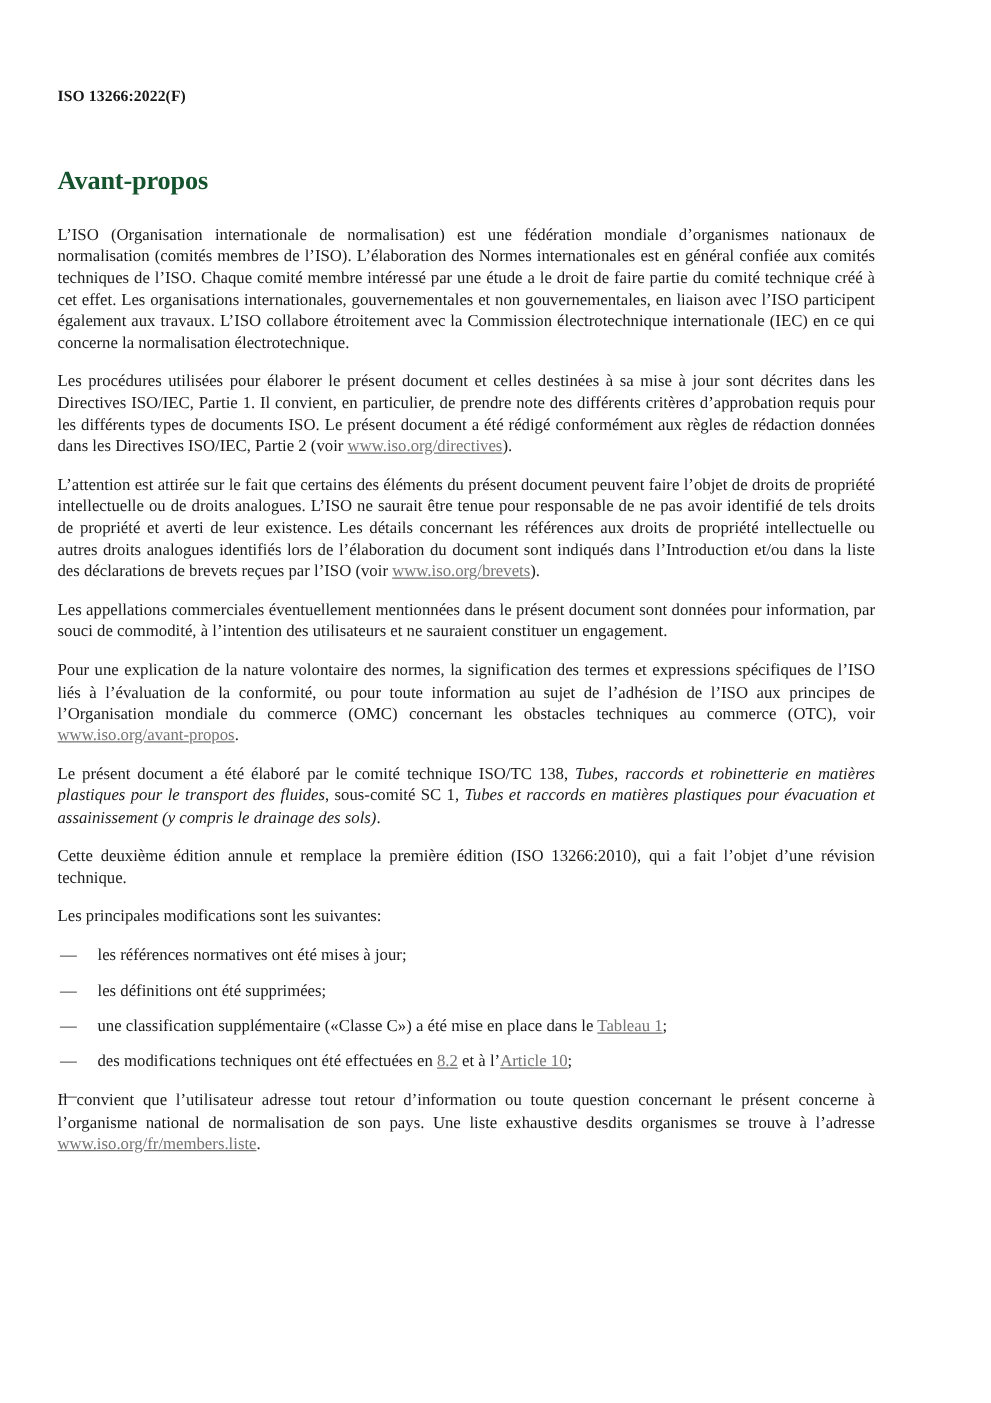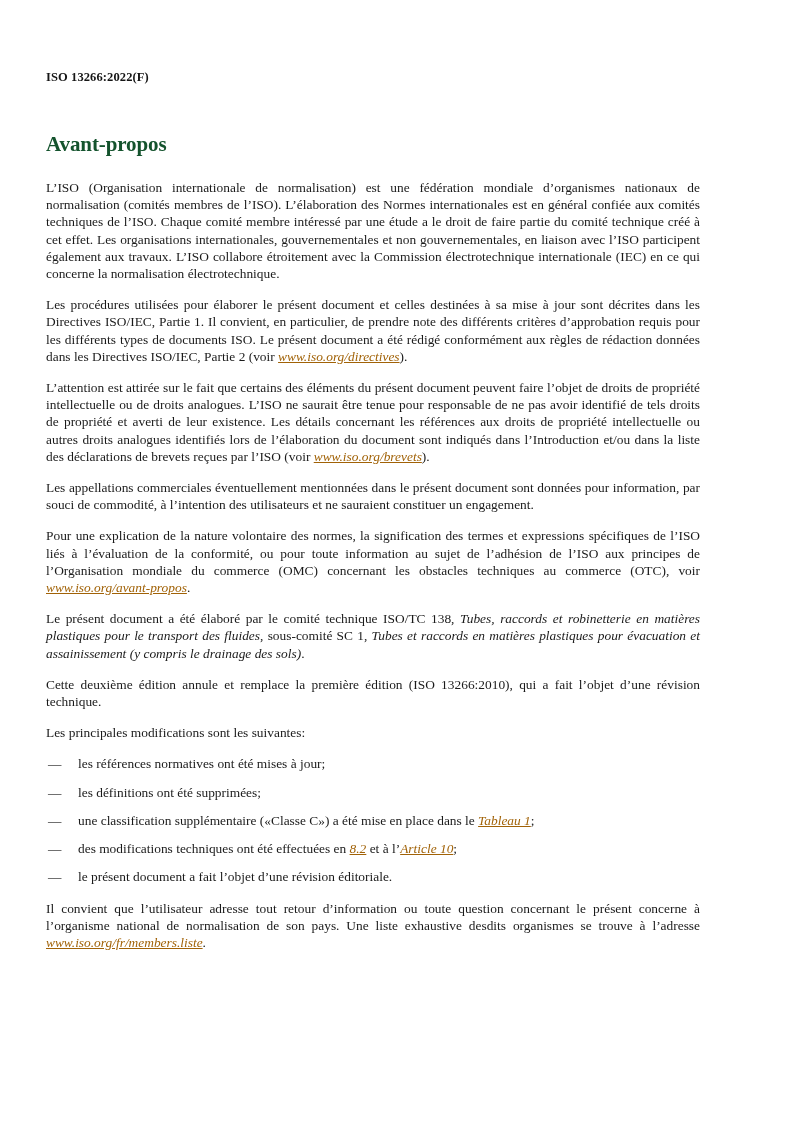--- a/index.html
+++ b/index.html
@@ -49,24 +49,23 @@
     font-size: 13.4px;
     line-height: 17.2px;
     text-align: justify;
     text-justify: inter-word;
     margin: 0 0 14px 0;
     hyphens: none;
   }
   p.para:last-child { margin-bottom: 0; }
   .tight { margin-bottom: 14px; }
   a.doclink, .doclink {
-    color: #a16207;
+    color: #737373;
     text-decoration: underline;
     text-underline-offset: 1px;
-    font-style: italic;
   }
   .italic { font-style: italic; }
   ul.dash-list {
     list-style: none;
     margin: 0 0 14px 0;
     padding: 0;
   }
   ul.dash-list li {
     position: relative;
     font-size: 13.4px;
@@ -124,21 +123,21 @@
 
     <ul class="dash-list">
       <li><span class="dash">—</span><span>les références normatives ont été mises à jour;</span></li>
 
       <li><span class="dash">—</span><span>les définitions ont été supprimées;</span></li>
 
       <li><span class="dash">—</span><span>une classification supplémentaire («Classe C») a été mise en place dans le </span><a class="doclink" href="#">Tableau 1</a><span>;</span></li>
 
       <li><span class="dash">—</span><span>des modifications techniques ont été effectuées en </span><a class="doclink" href="#">8.2</a><span> et à l’</span><a class="doclink" href="#">Article 10</a><span>;</span></li>
 
-      <li><span class="dash">—</span><span>le présent document a fait l’objet d’une révision éditoriale.</span></li>
+      <li><span class="dash">—</span></li>
     </ul>
 
     <p class="para"><span>Il convient que l’utilisateur adresse tout retour d’information ou toute question concernant le présent concerne à l’organisme national de normalisation de son pays. Une liste exhaustive desdits organismes se trouve à l’adresse </span><a class="doclink" href="#">www.iso.org/fr/members.liste</a><span>.</span></p>
 
   </div>
 
 
 </div>
 
 </body></html>

